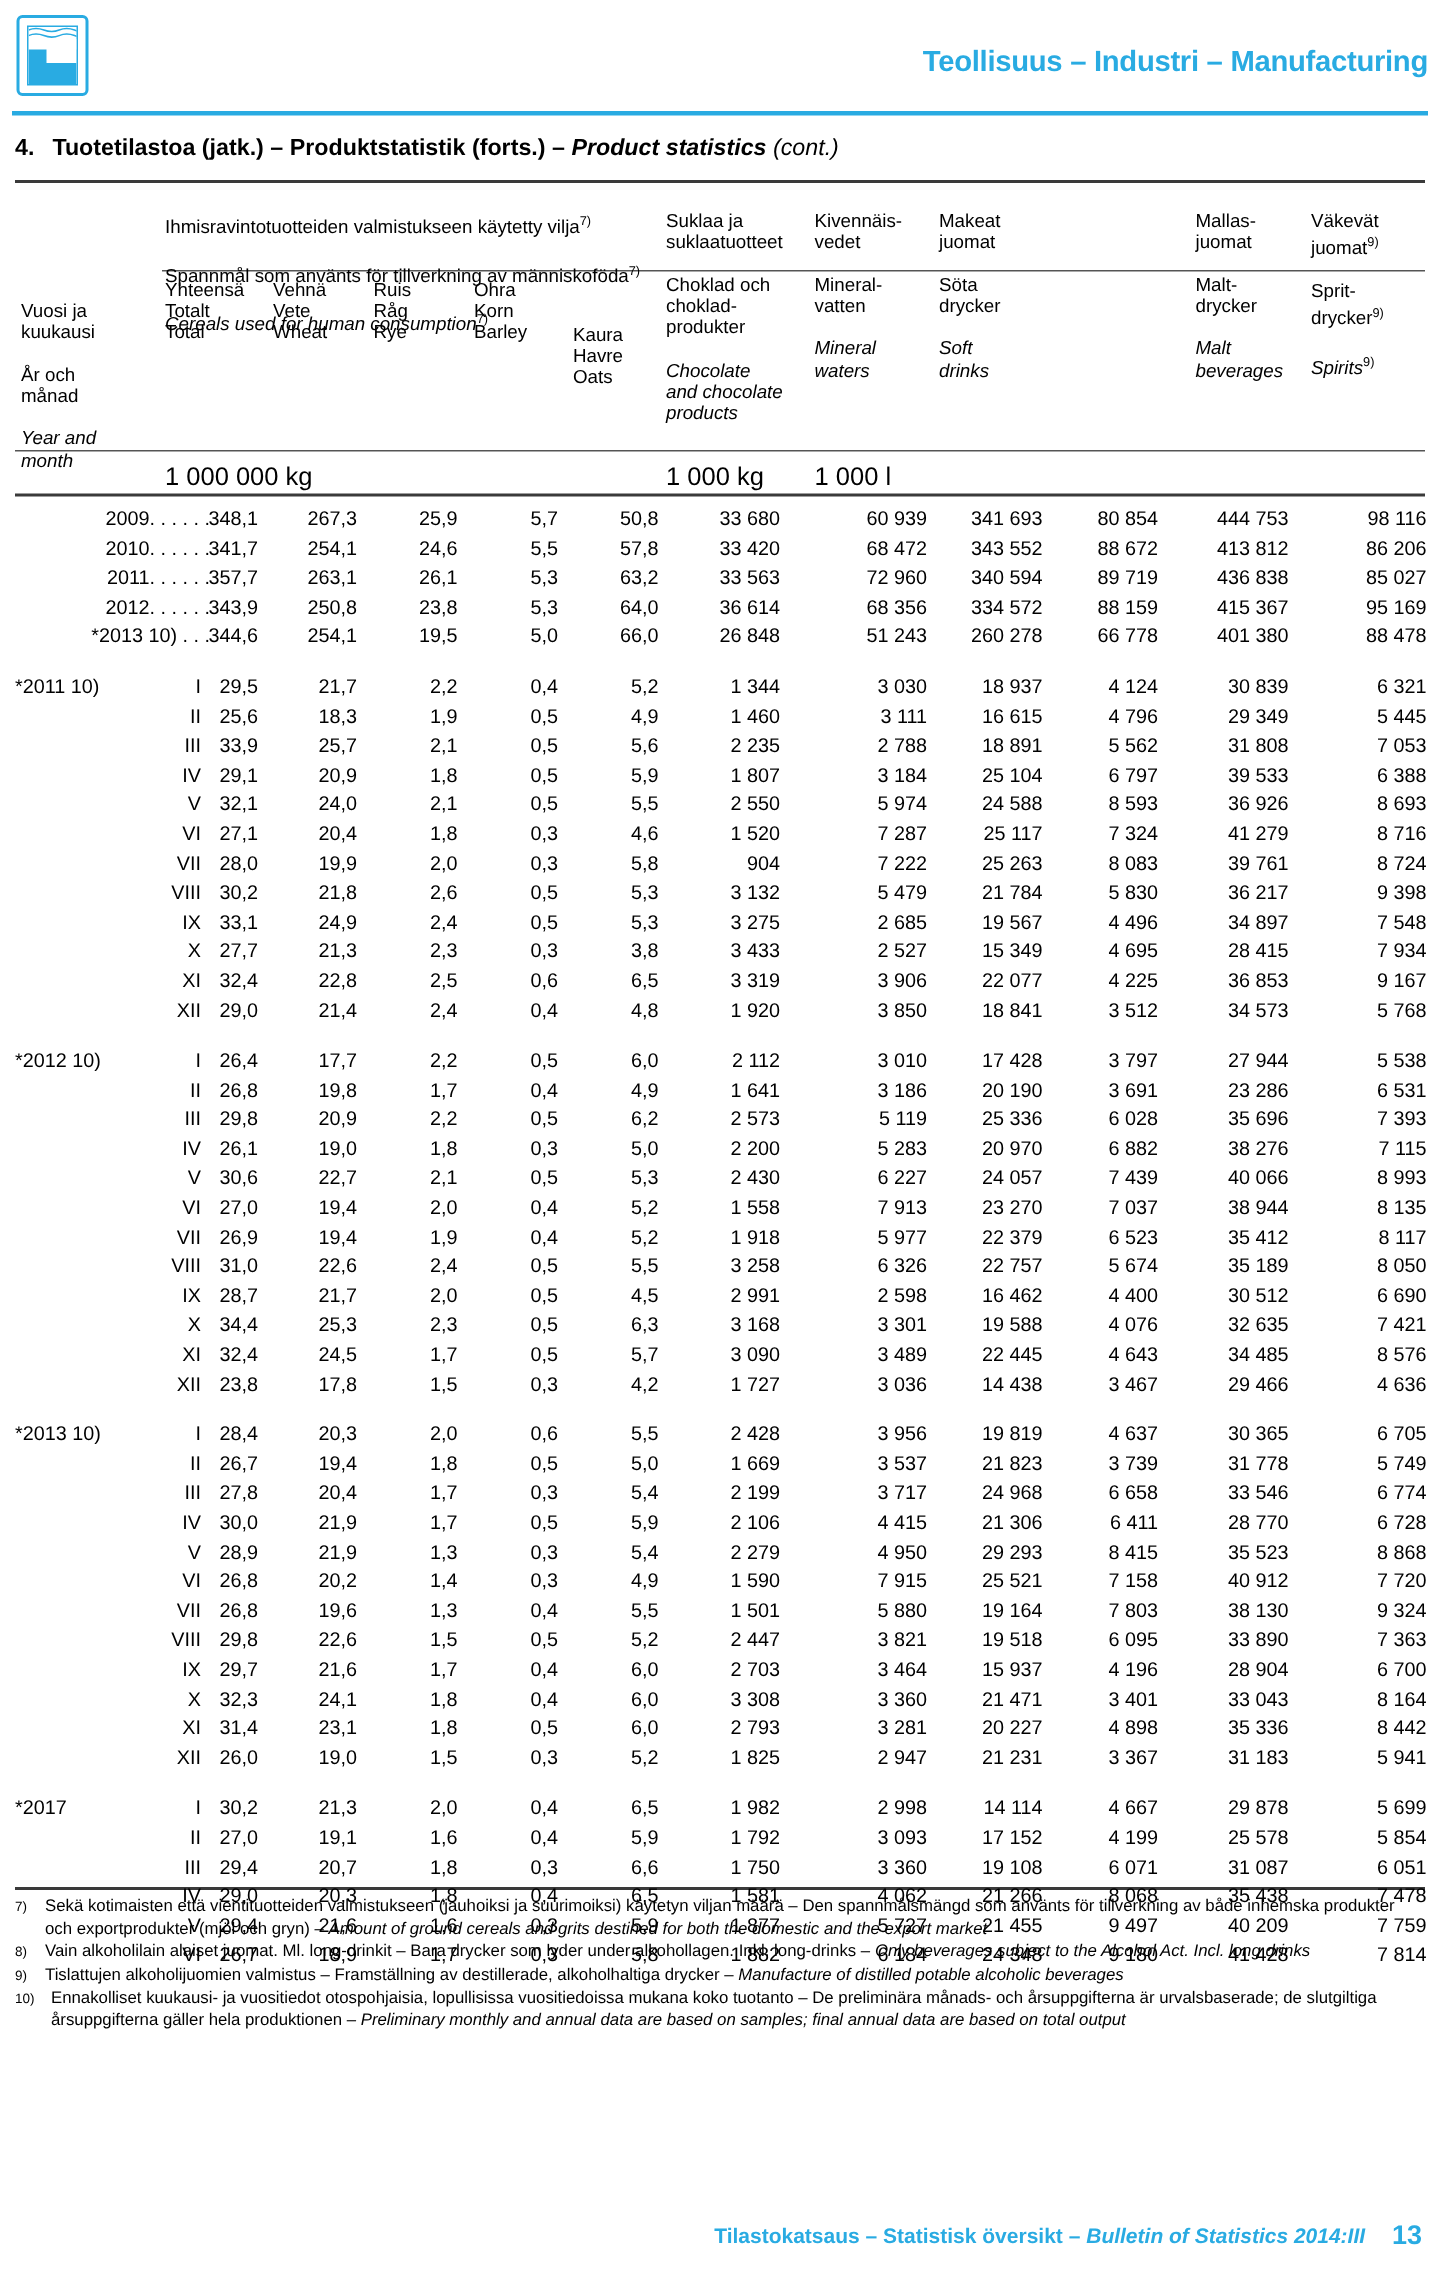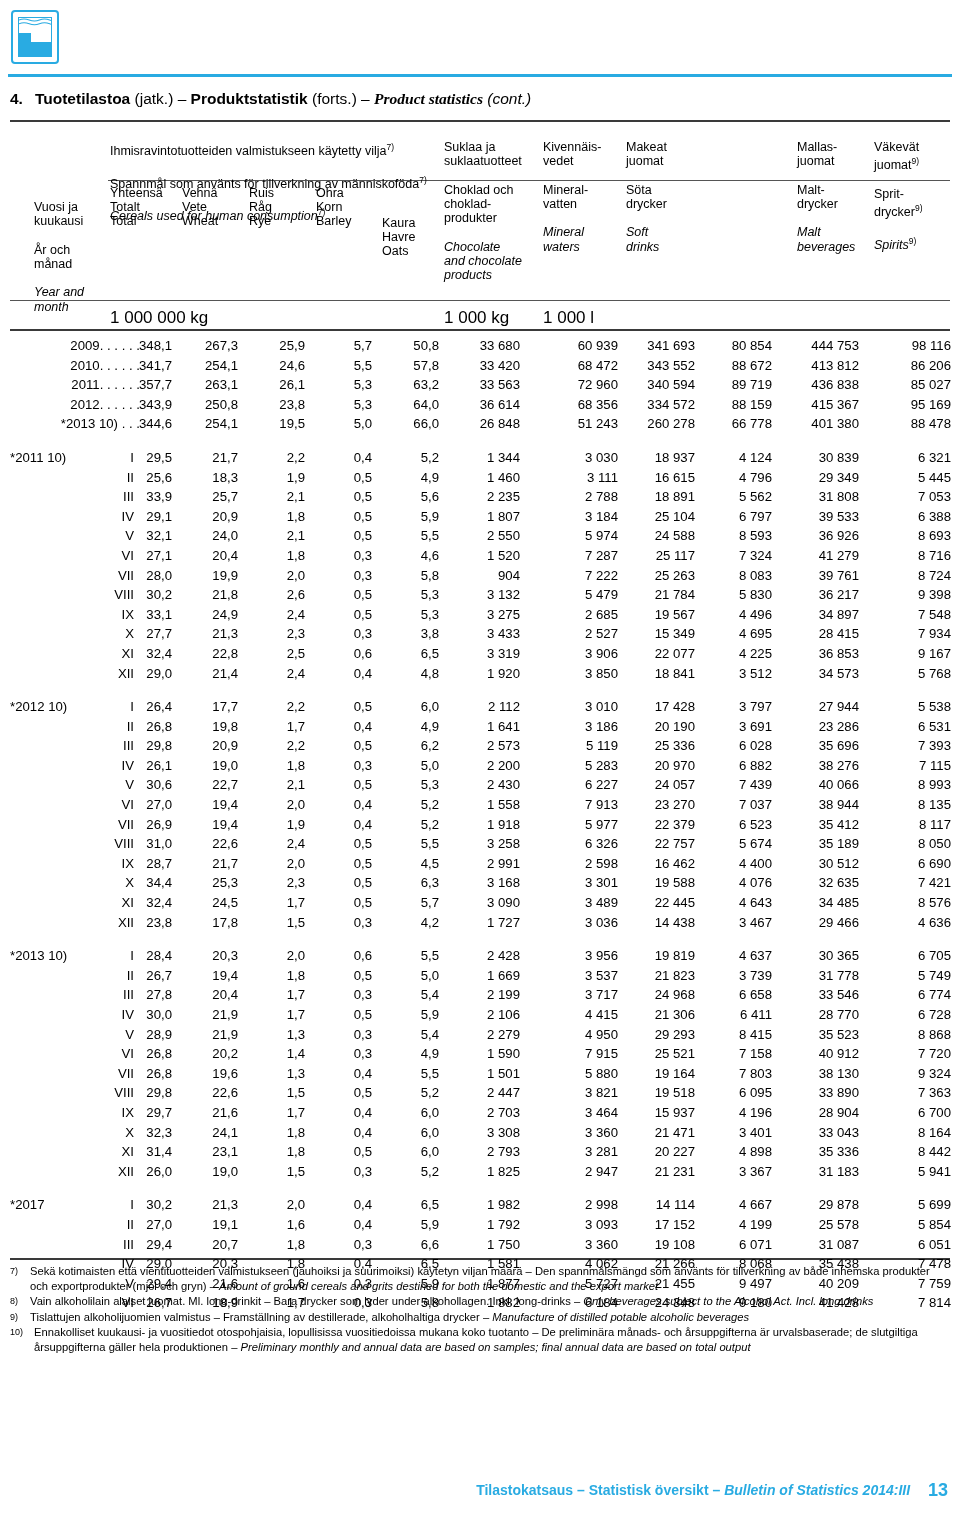--- a/index.html
+++ b/index.html
@@ -92,22 +92,22 @@
 
   .table-title {
     position: absolute;
     left: 10px;
     top: 90px;
     font-size: 15.5px;
     font-weight: bold;
     white-space: nowrap;
   }
   .table-title .num { margin-right: 12px; }
-  .table-title .reg { font-weight: normal; text-align: right; }
-  .table-title .it-bold { font-style: italic; font-weight: bold; font-family: Liberation Serif, serif; }
+  .table-title .reg { font-weight: bold; text-align: right; }
+  .table-title .it-bold { font-style: italic; font-weight: bold; }
   .table-title .it-reg { font-style: italic; font-weight: normal; }
 
   
   .rule-head-top {
     position: absolute;
     left: 10px; right: 10px;
     top: 120px;
     height: 2px;
     background: #3a3a3a;
   }
@@ -143,21 +143,21 @@
   
   .hdr {
     position: absolute;
     font-size: 12.5px;
     line-height: 14.2px;
     white-space: pre-line;
   }
   .hdr .it { font-style: italic; }
   sup.fn { font-size: 8.5px; vertical-align: super; font-style: normal; }
 
-  #hdr-rowlabel { left: 14px; top: 186px; margin-left: 20px; }
+  #hdr-rowlabel { left: 14px; top: 186px; }
   #hdr-cereals-group { left: 110px; top: 126px; }
   #hdr-total   { left: 110px; top: 186px; }
   #hdr-wheat   { left: 182px; top: 186px; }
   #hdr-rye     { left: 249px; top: 186px; }
   #hdr-barley  { left: 316px; top: 186px; }
   #hdr-oats    { left: 382px; top: 186px; margin-top: 30px; }
   #hdr-choc    { left: 444px; top: 126px; }
   #hdr-mineral { left: 543px; top: 126px; }
   #hdr-soft    { left: 626px; top: 126px; }
   #hdr-wines   { left: 703px; top: 126px; }
@@ -274,20 +274,23 @@
   <div class="topbar">
     <div class="logo-icon">
       <div class="logo-inner">
         <svg class="logo-wave" viewBox="0 0 100 22" preserveAspectRatio="none">
           <path d="M0 5 Q 12 0, 25 5 T 50 5 T 75 5 T 100 5" fill="none" stroke="#29ABE2" stroke-width="2.5"></path>
           <path d="M0 14 Q 12 9, 25 14 T 50 14 T 75 14 T 100 14" fill="none" stroke="#29ABE2" stroke-width="2.5"></path>
         </svg>
         <div class="logo-fill"></div>
         <div class="logo-notch"></div>
       </div>
+    </div>
+    <div class="dept-title">
+      <span>Teollisuus – Industri – Manufacturing</span>
     </div>
   </div>
   <div class="rule-top"></div>
 
   <div class="table-title">
     <span class="num">4.</span><span>Tuotetilastoa</span>
     <span class="reg">(jatk.)</span>
     <span class="reg">–</span>
     <span>Produktstatistik</span>
     <span class="reg">(forts.)</span>

